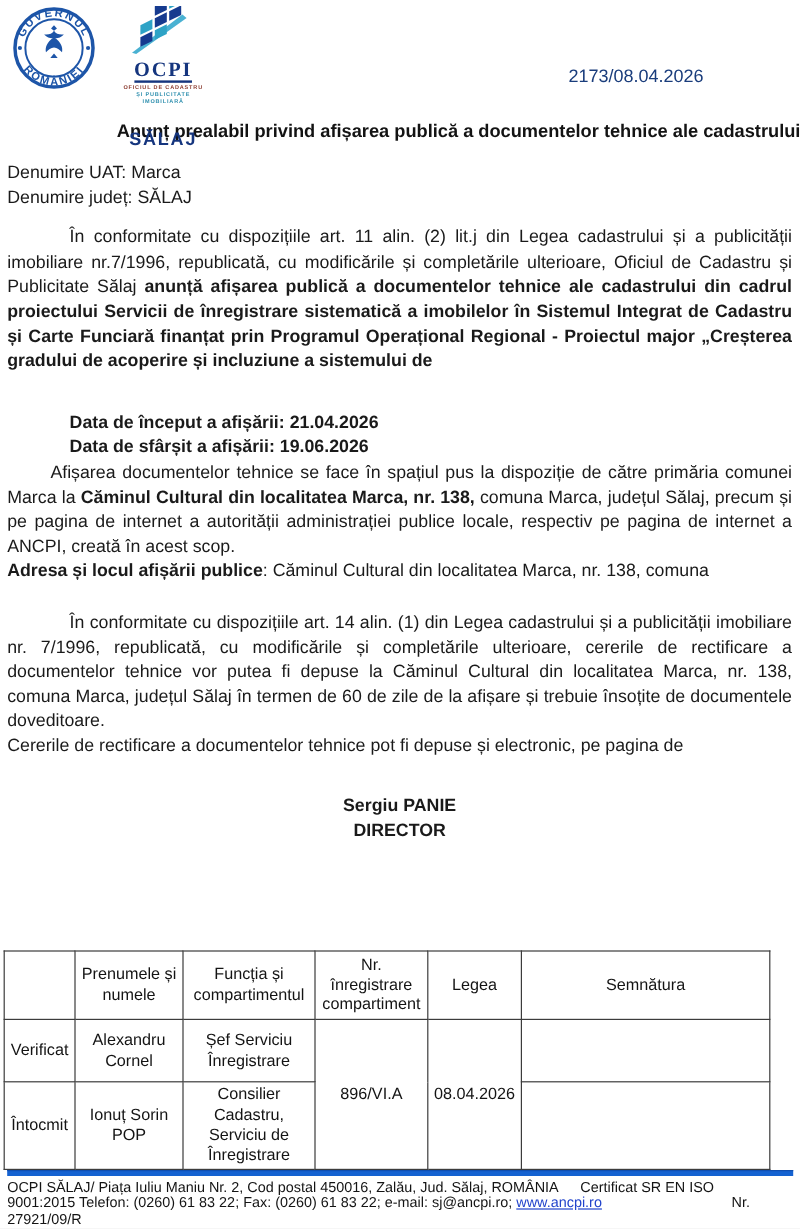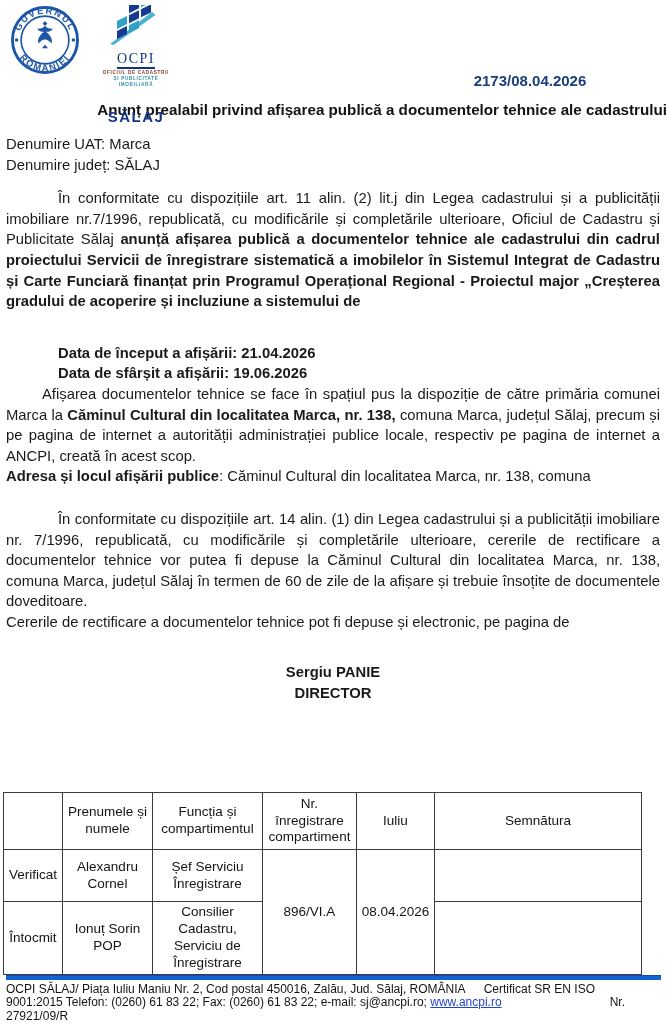--- a/index.html
+++ b/index.html
@@ -13,31 +13,31 @@
     color:#1a1a1a;
     overflow:hidden;
   }
   
   .header { position:relative; height:94px; }
   .gov-seal { position:absolute; left:10px; top:5px; }
   .ocpi-block { position:absolute; left:90px; top:5px; width:92px; text-align:center; }
   .ocpi-acronym {
     display:inline-block;
     font-family:"Liberation Serif","DejaVu Serif",serif;
-    font-weight:normal; font-size:14px; letter-spacing:1.5px;
+    font-weight:bold; font-size:17px; letter-spacing:1.5px;
     color:#15357e; border-bottom:2.5px solid #15357e;
     line-height:1.05; margin-top:-2px;
   }
   .ocpi-caption { margin-top:1px; font-size:4.6px; letter-spacing:.7px; font-weight:bold; line-height:1.35; }
   .ocpi-caption .c1 { color:#8a3a2e; }
   .ocpi-caption .c2 { color:#2e8fae; }
   .ocpi-office { margin-top:20px; font-size:15px; font-weight:bold; color:#15357e; letter-spacing:1.5px; }
   .doc-number {
-    position:absolute; top:72px; left:420px; width:220px;
-    text-align:center; font-weight:bold; font-size:15px; color:#1a3d7c;
+    position:absolute; top:55px; left:420px; width:220px;
+    text-align:center; font-weight:normal; font-size:15px; color:#1a3d7c;
   }
   
   .doc-title { margin-top:7px; text-align:right; font-weight:bold; font-size:15.2px; color:#131313; }
   .content { padding:0 7px 0 6px; font-size:14.8px; line-height:20.6px; }
   .details { margin-top:16px; }
   .para { text-align:justify; }
   .ind-tab { text-indent:52px; }
   .ind-sm { text-indent:36px; }
   .date-lines { margin-top:31px; font-weight:bold; }
   .date-lines div { padding-left:52px; }
@@ -160,21 +160,21 @@
       <col style="width:94px">
         <col style="width:78px">
         <col style="width:207px">
     </colgroup>
     <tbody>
       <tr style="height:57px">
         <th></th>
         <th>Prenumele și numele</th>
         <th>Funcția și compartimentul</th>
         <th>Nr. înregistrare compartiment</th>
-        <th>Iuliu</th>
+        <th>Legea</th>
         <th>Semnătura</th>
       </tr>
       <tr style="height:52px">
         <td>Verificat</td>
         <td>Alexandru Cornel</td>
         <td>Șef Serviciu Înregistrare</td>
         <td rowspan="2">896/VI.A</td>
         <td rowspan="2">08.04.2026</td>
         <td></td>
       </tr>

